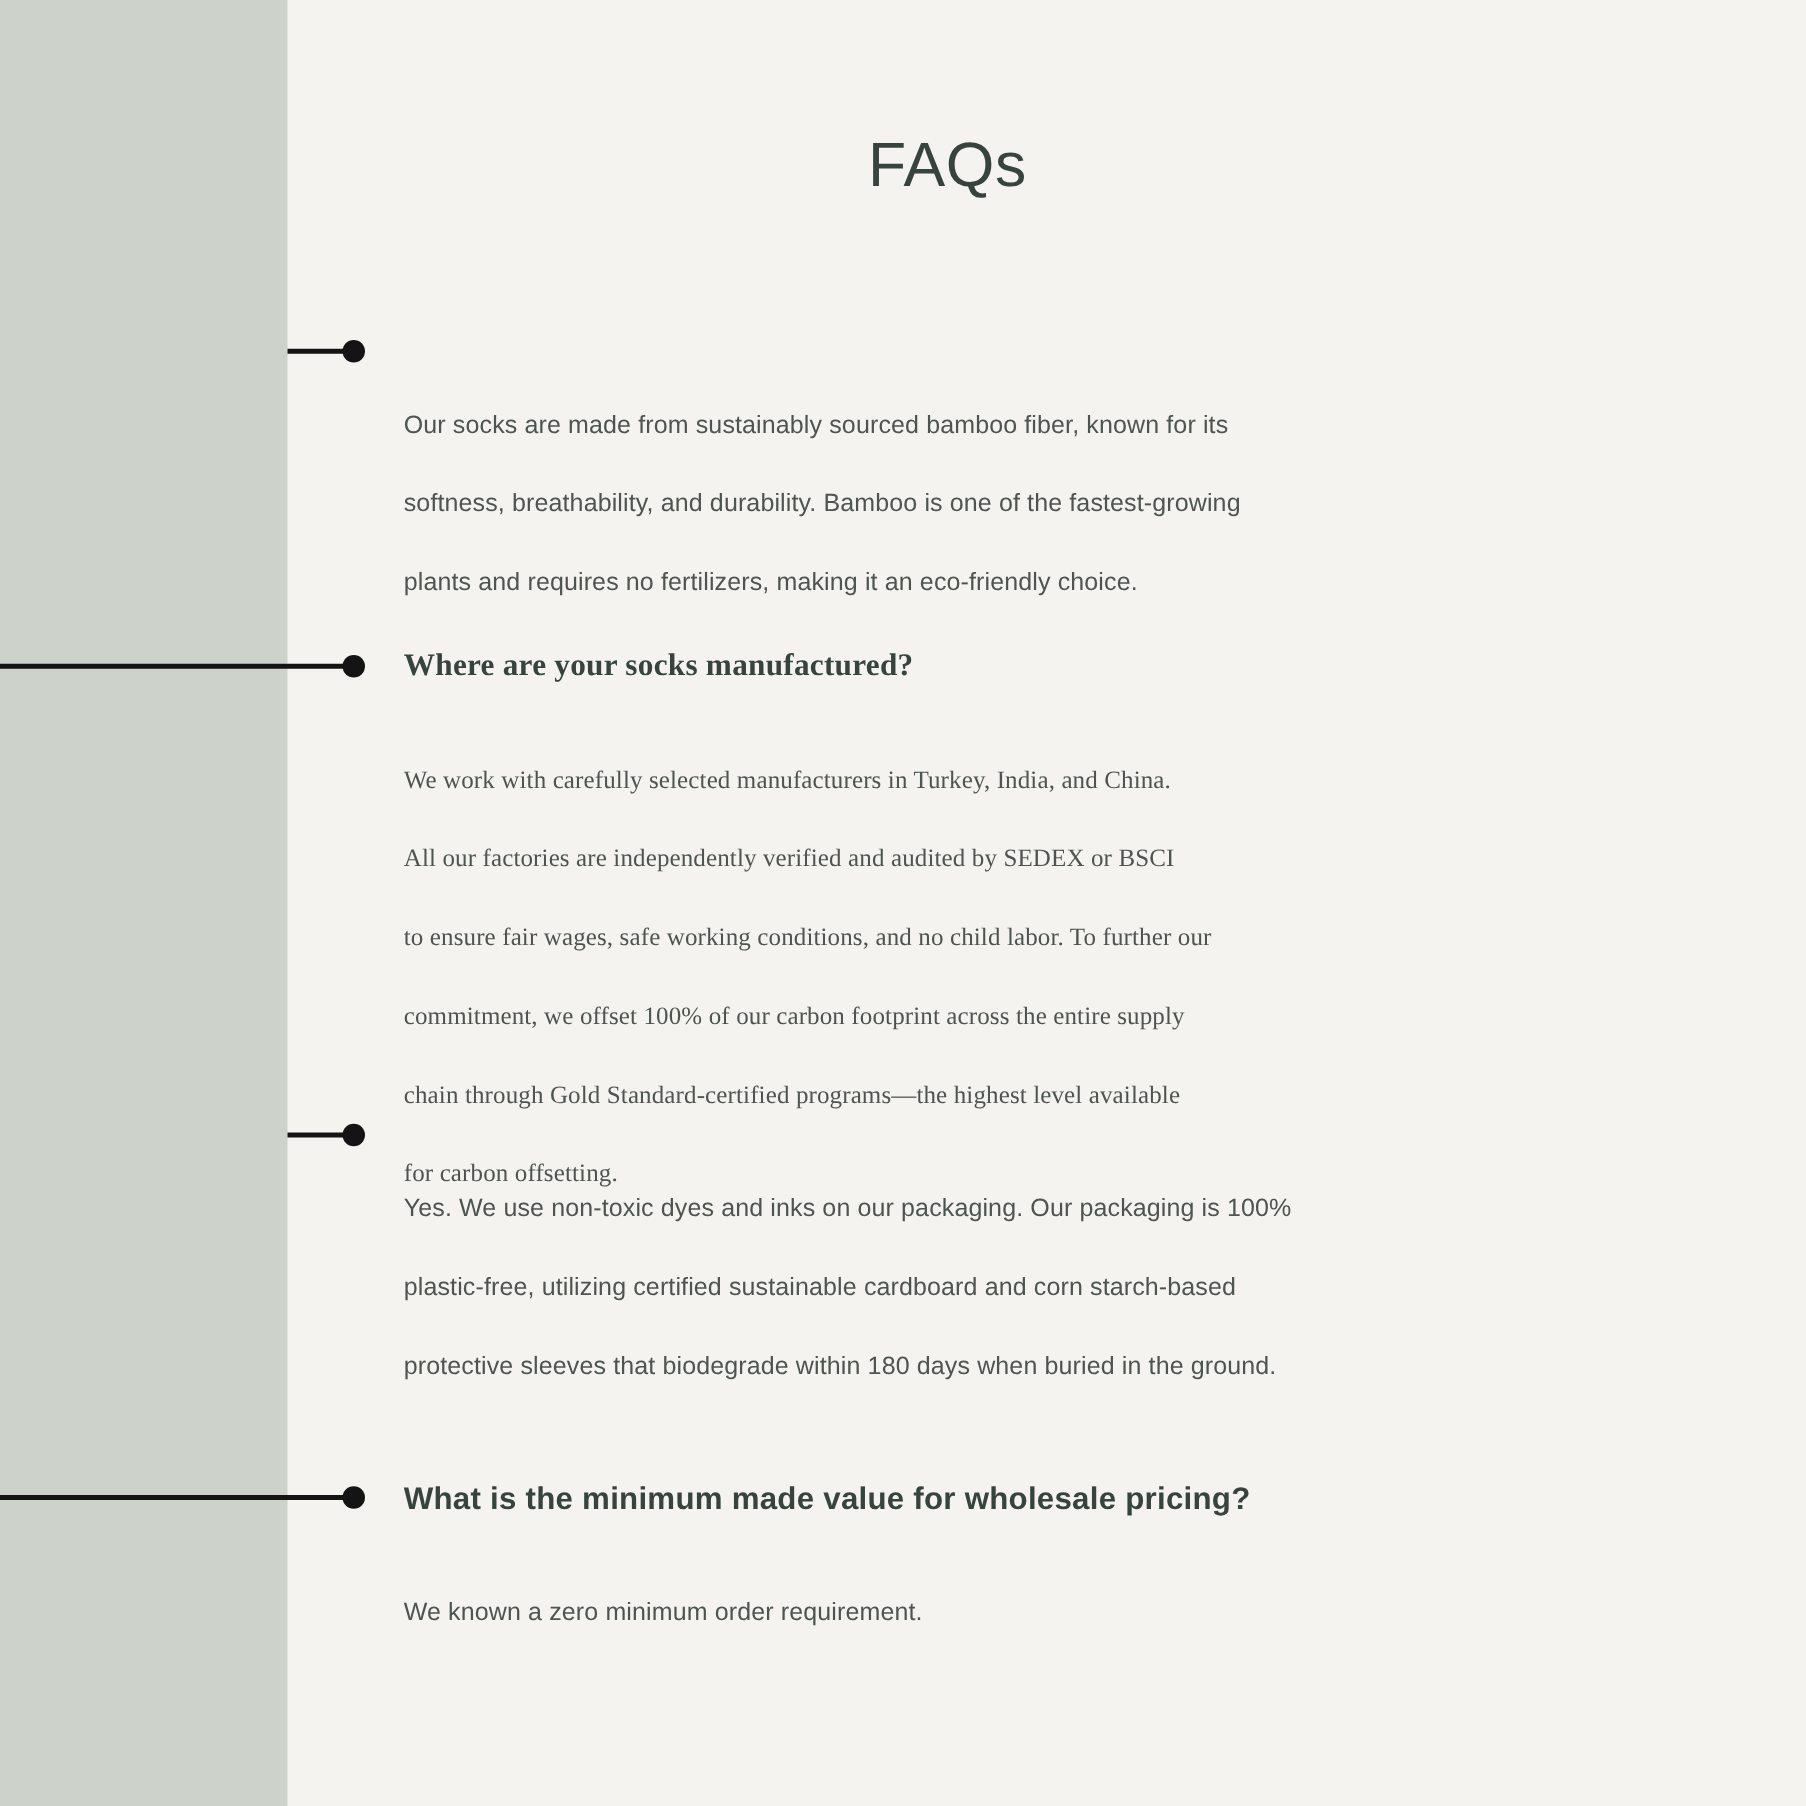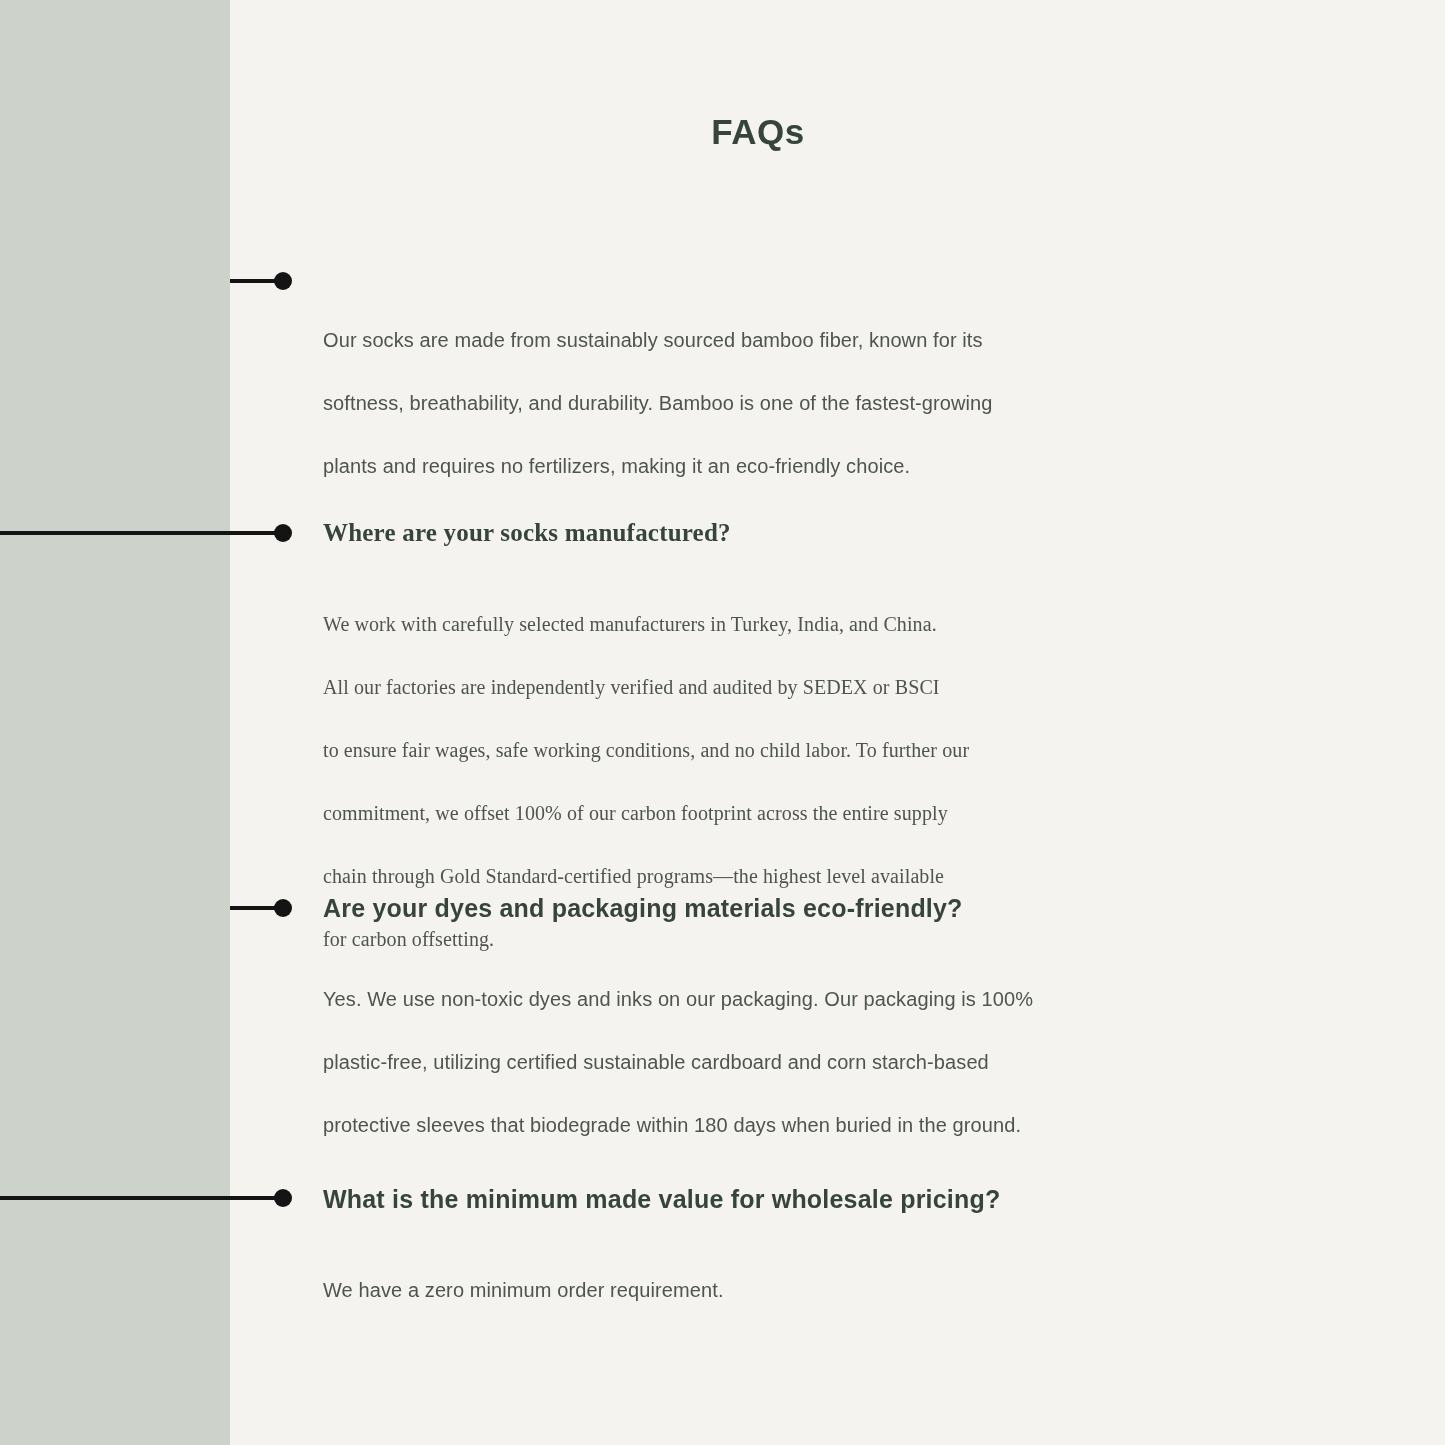--- a/index.html
+++ b/index.html
@@ -23,23 +23,23 @@
     position: absolute;
     left: 0; top: 0;
     width: 230px; height: 1445px;
     background: var(--sidebar-color);
   }
   .title {
     position: absolute;
     left: 323px; top: 104px;
     width: 870px;
     text-align: center;
-    font-size: 35px;
+    font-size: 50px;
     line-height: 56px;
-    font-weight: 700;
+    font-weight: 400;
     letter-spacing: 0.5px;
     color: var(--heading-color);
   }
   .faq {
     position: absolute;
     left: 323px;
     right: 40px;
   }
   .faq-1 { top: 265px; }
   .faq-2 { top: 517px; font-family: Liberation Serif, serif; }
@@ -122,23 +122,22 @@
     <h2 class="question">Where are your socks manufactured?</h2>
     <p class="answer">We work with carefully selected manufacturers in Turkey, India, and China.
 All our factories are independently verified and audited by SEDEX or BSCI
 to ensure fair wages, safe working conditions, and no child labor. To further our
 commitment, we offset 100% of our carbon footprint across the entire supply
 chain through Gold Standard-certified programs—the highest level available
 for carbon offsetting.</p>
   </section>
 
   <section class="faq faq-3">
-    <h2 class="question">Are your dyes and packaging materials eco-friendly?</h2>
     <p class="answer">Yes. We use non-toxic dyes and inks on our packaging. Our packaging is 100%
 plastic-free, utilizing certified sustainable cardboard and corn starch-based
 protective sleeves that biodegrade within 180 days when buried in the ground.</p>
   </section>
 
   <section class="faq faq-4">
     <h2 class="question">What is the minimum made value for wholesale pricing?</h2>
-    <p class="answer">We have a zero minimum order requirement.</p>
+    <p class="answer">We known a zero minimum order requirement.</p>
   </section>
 </div>
 
 </body></html>

